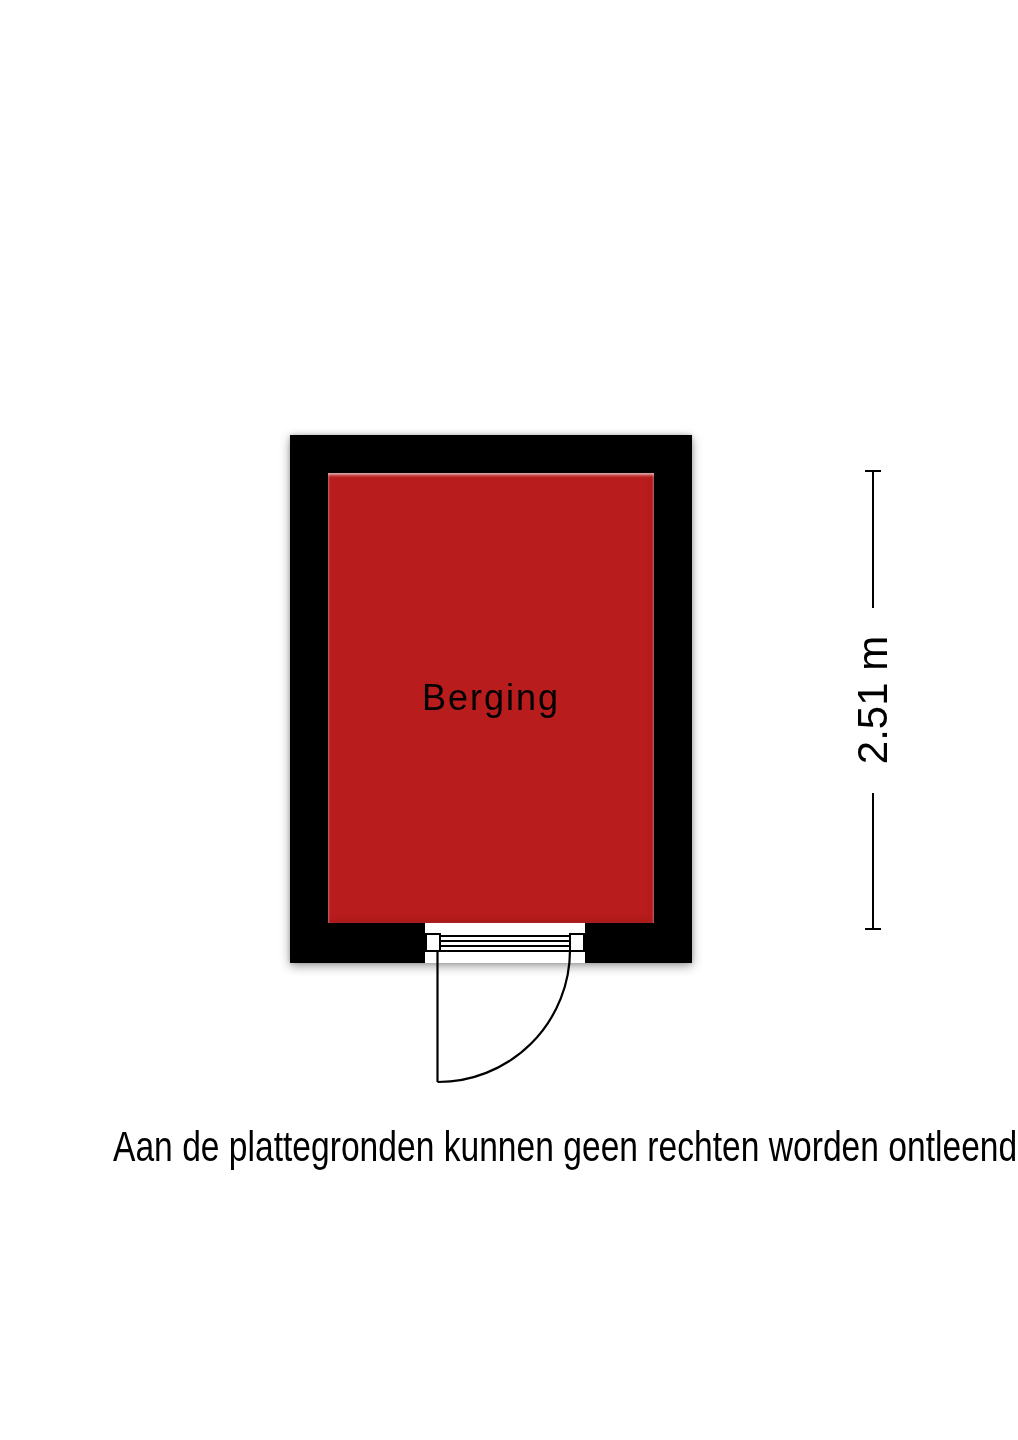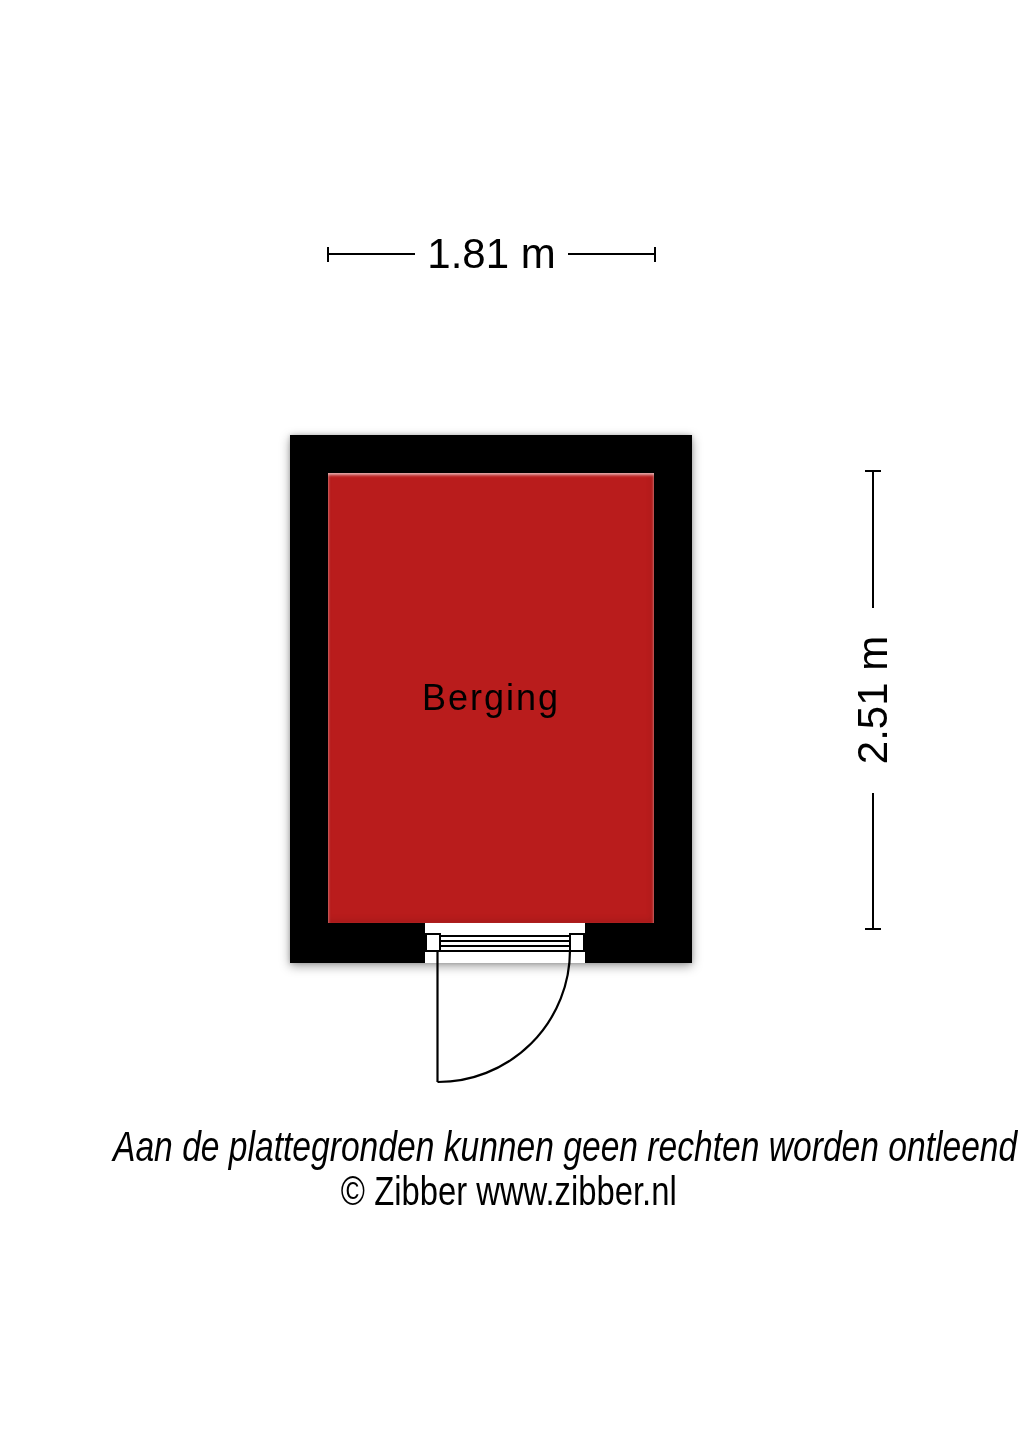--- a/index.html
+++ b/index.html
@@ -130,37 +130,30 @@
     left: 0;
     width: 100%;
     text-align: center;
     line-height: 1;
     white-space: nowrap;
   }
   .footer-line .squeeze {
     display: inline-block;
     transform-origin: 50% 50%;
   }
-  #disclaimer { top: 1126px; font-size: 42px; font-style: italic; }
+  #disclaimer { top: 1126px; font-size: 42px; }
   #disclaimer .squeeze { transform: scaleX(0.80); }
   #copyright  { top: 1171px; font-size: 40px; }
   #copyright  .squeeze { transform: scaleX(0.82); }
 </style>
 </head>
 <body>
 
 <div id="canvas">
 
-  <div class="dim-h">
-    <div class="tick"></div>
-    <div class="dline"></div>
-    <div class="dim-label">1.81 m</div>
-    <div class="dline"></div>
-    <div class="tick"></div>
-  </div>
 
   <div class="room">
     <div class="floor">
       <span class="room-label">Berging</span>
     </div>
   </div>
 
   <svg class="door-svg" viewBox="0 0 1018 1440">
 
     <rect x="425" y="923" width="160" height="40" fill="#ffffff"></rect>
@@ -186,17 +179,14 @@
     <div class="vlabel-wrap">
       <span class="dim-label">2.51 m</span>
     </div>
     <div class="dline"></div>
     <div class="tick"></div>
   </div>
 
   <div id="disclaimer" class="footer-line">
     <span class="squeeze">Aan de plattegronden kunnen geen rechten worden ontleend</span>
   </div>
-  <div id="copyright" class="footer-line">
-    <span class="squeeze">© Zibber www.zibber.nl</span>
-  </div>
 
 </div>
 
 </body></html>

